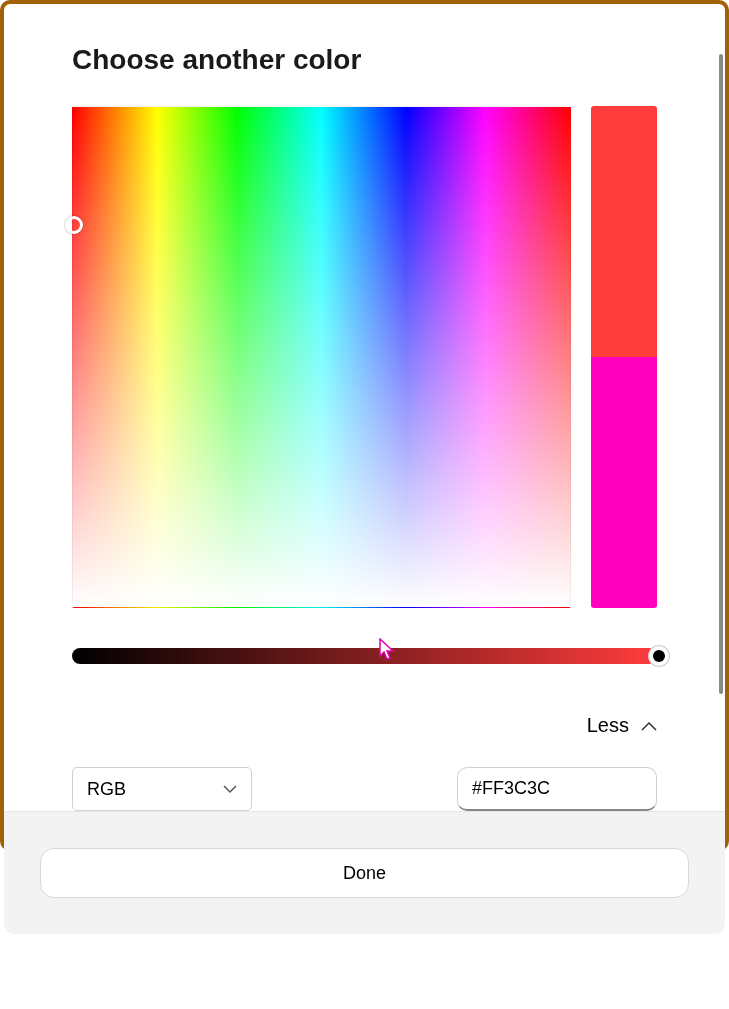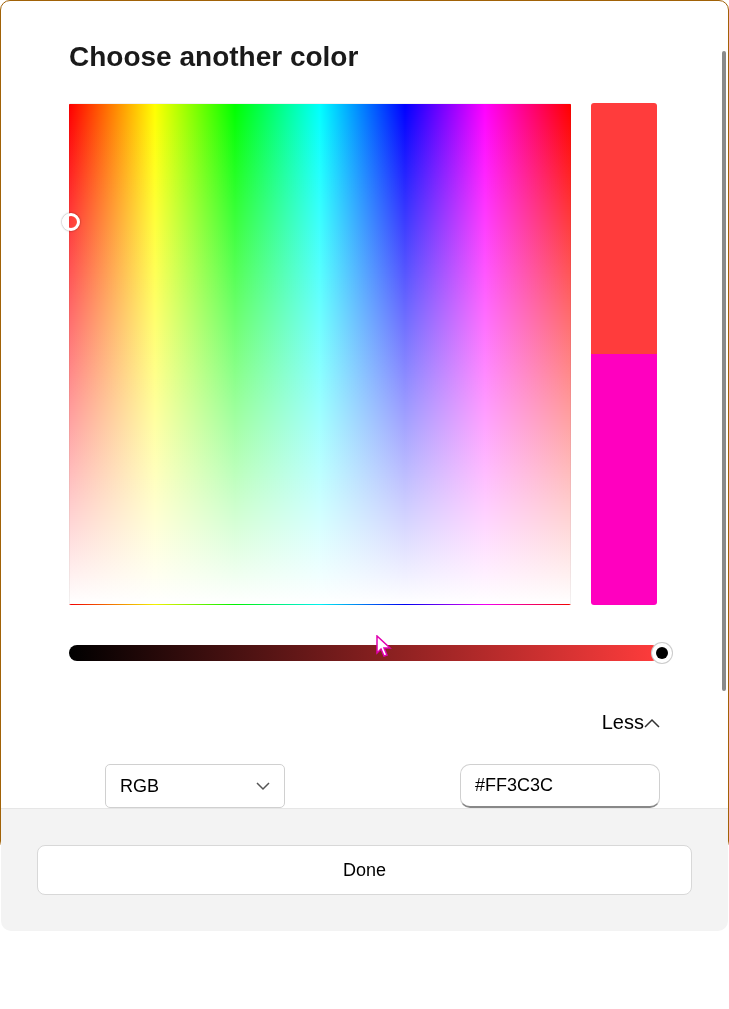--- a/index.html
+++ b/index.html
@@ -7,21 +7,21 @@
       font-family: "Segoe UI", sans-serif;
       background: #fff;
       width: 729px;
       height: 1009px;
       overflow: hidden;
     }
     .dialog {
       width: 729px;
       height: 851px;
       background: #fff;
-      border: 1px solid #a16207;
+      border: 4px solid #a16207;
       border-radius: 10px;
       display: flex;
       flex-direction: column;
       position: relative;
     }
     .content {
       padding: 40px 68px 0 68px;
       flex: 1;
     }
     .title {
@@ -103,35 +103,35 @@
     .slider-thumb-inner {
       width: 12px;
       height: 12px;
       border-radius: 50%;
       background: #000;
     }
     .toggle-row {
       display: flex;
       justify-content: flex-end;
       align-items: center;
+      gap: 12px;
       margin-bottom: 30px;
       font-size: 20px;
       cursor: pointer;
     }
     .chevron-up {
       width: 16px;
       height: 10px;
       position: relative;
     }
     .chevron-up svg { display: block; }
     .inputs-row {
       display: flex;
       justify-content: space-between;
       gap: 33px;
-      margin-left: 36px;
     }
     .mode-select {
       width: 180px;
       height: 44px;
       border: 1px solid #d0d0d0;
       border-radius: 5px;
       background: #fff;
       display: flex;
       align-items: center;
       justify-content: space-between;
@@ -157,21 +157,21 @@
       padding: 36px;
       display: flex;
       gap: 14px;
       border-bottom-left-radius: 10px;
       border-bottom-right-radius: 10px;
     }
     .btn {
       flex: 1;
       height: 50px;
       border: 1px solid #d8d8d8;
-      border-radius: 8px;
+      border-radius: 14px;
       background: #fff;
       font-size: 18px;
       font-family: inherit;
       cursor: pointer;
     }
     .scrollbar-gutter {
       position: absolute;
       right: 2px;
       top: 50px;
       width: 4px;

